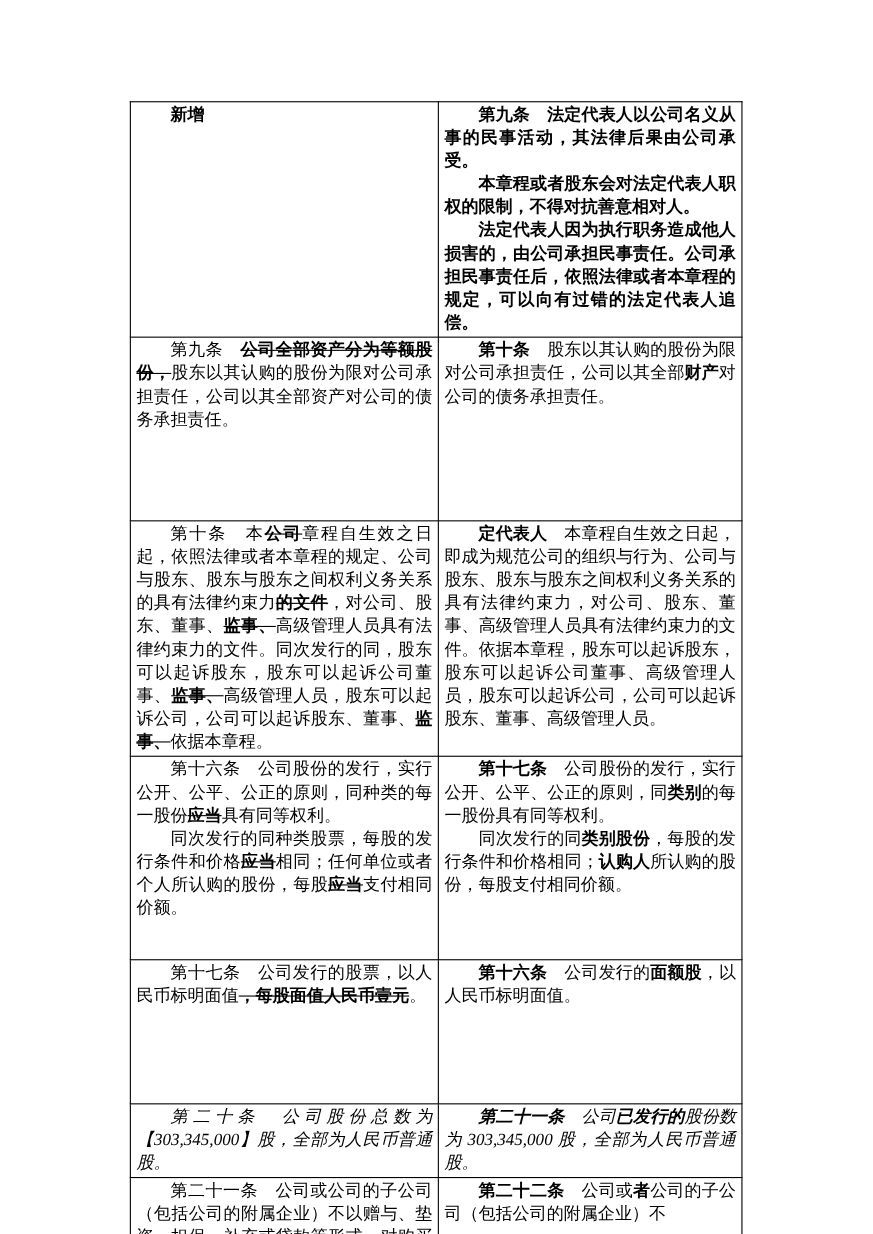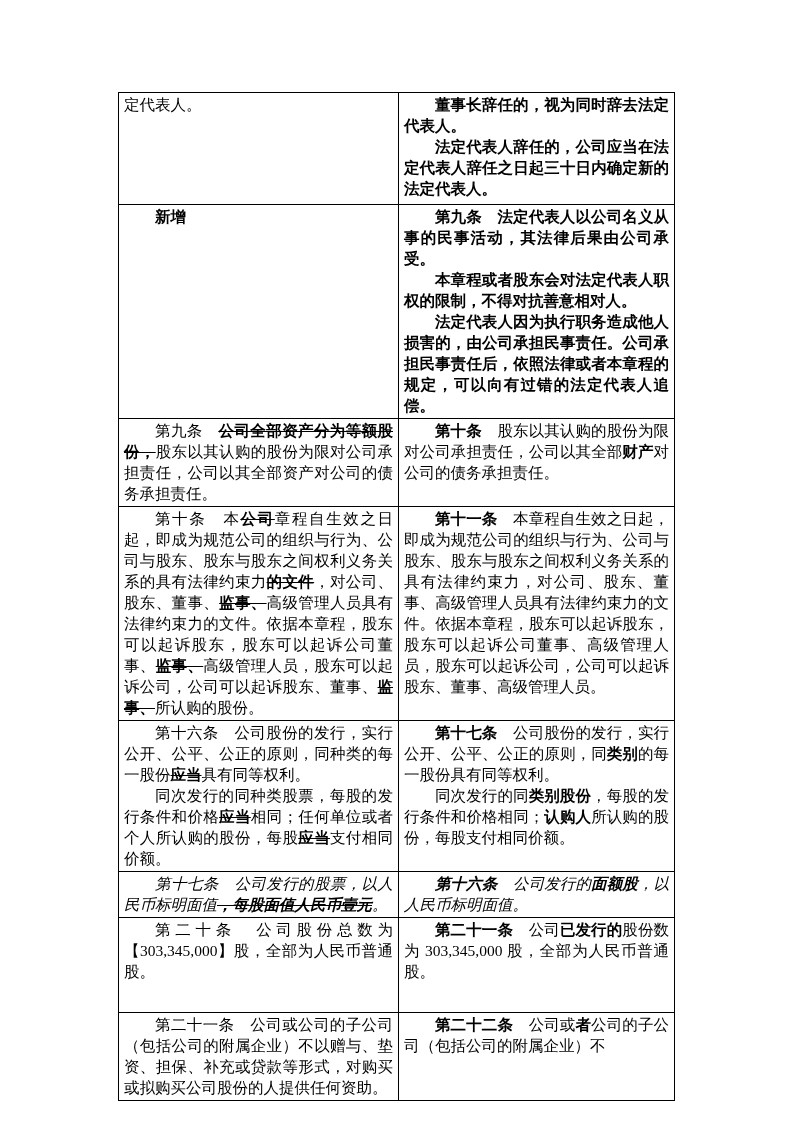--- a/index.html
+++ b/index.html
@@ -50,51 +50,42 @@
   tr:nth-child(8) td { height: 44px; }
   tr:nth-child(9) td { height: 72px; }
 </style>
 </head>
 <body>
 
 <table class="cmp">
   <tbody>
       <tr>
         <td class="old">
-          <p><span>定代表人。</span></p>
-        </td>
-        <td class="new">
-          <p class="indent"><span class="b">董事长辞任的，视为同时辞去法定代表人。</span></p>
-          <p class="indent"><span class="b">法定代表人辞任的，公司应当在法定代表人辞任之日起三十日内确定新的法定代表人。</span></p>
-        </td>
-      </tr>
-      <tr>
-        <td class="old">
           <p class="indent"><span class="b">新增</span></p>
         </td>
         <td class="new">
           <p class="indent"><span class="b">第九条　法定代表人以公司名义从事的民事活动，其法律后果由公司承受。</span></p>
           <p class="indent"><span class="b">本章程或者股东会对法定代表人职权的限制，不得对抗善意相对人。</span></p>
           <p class="indent"><span class="b">法定代表人因为执行职务造成他人损害的，由公司承担民事责任。公司承担民事责任后，依照法律或者本章程的规定，可以向有过错的法定代表人追偿。</span></p>
         </td>
       </tr>
       <tr>
         <td class="old">
           <p class="indent"><span>第九条　</span><span class="b s">公司全部资产分为等额股份，</span><span>股东以其认购的股份为限对公司承担责任，公司以其全部资产对公司的债务承担责任。</span></p>
         </td>
         <td class="new">
           <p class="indent"><span class="b">第十条　</span><span>股东以其认购的股份为限对公司承担责任，公司以其全部</span><span class="b">财产</span><span>对公司的债务承担责任。</span></p>
         </td>
       </tr>
       <tr>
         <td class="old">
-          <p class="indent"><span>第十条　本</span><span class="b s">公司</span><span>章程自生效之日起，即成为规范公司的组织与行为、公司与股东、股东与股东之间权利义务关系的具有法律约束力</span><span class="b s">的文件</span><span>，对公司、股东、董事、</span><span class="b s">监事、</span><span>高级管理人员具有法律约束力的文件。依据本章程，股东可以起诉股东，股东可以起诉公司董事、</span><span class="b s">监事、</span><span>高级管理人员，股东可以起诉公司，公司可以起诉股东、董事、</span><span class="b s">监事、</span><span>所认购的股份。</span></p>
+          <p class="indent"><span>第十条　本</span><span class="b s">公司</span><span>章程自生效之日起，依照法律或者本章程的规定、公司与股东、股东与股东之间权利义务关系的具有法律约束力</span><span class="b s">的文件</span><span>，对公司、股东、董事、</span><span class="b s">监事、</span><span>高级管理人员具有法律约束力的文件。同次发行的同，股东可以起诉股东，股东可以起诉公司董事、</span><span class="b s">监事、</span><span>高级管理人员，股东可以起诉公司，公司可以起诉股东、董事、</span><span class="b s">监事、</span><span>依据本章程。</span></p>
         </td>
         <td class="new">
-          <p class="indent"><span class="b">第十一条　</span><span>本章程自生效之日起，即成为规范公司的组织与行为、公司与股东、股东与股东之间权利义务关系的具有法律约束力，对公司、股东、董事、高级管理人员具有法律约束力的文件。依据本章程，股东可以起诉股东，股东可以起诉公司董事、高级管理人员，股东可以起诉公司，公司可以起诉股东、董事、高级管理人员。</span></p>
+          <p class="indent"><span class="b">定代表人　</span><span>本章程自生效之日起，即成为规范公司的组织与行为、公司与股东、股东与股东之间权利义务关系的具有法律约束力，对公司、股东、董事、高级管理人员具有法律约束力的文件。依据本章程，股东可以起诉股东，股东可以起诉公司董事、高级管理人员，股东可以起诉公司，公司可以起诉股东、董事、高级管理人员。</span></p>
         </td>
       </tr>
       <tr>
         <td class="old">
           <p class="indent"><span>第十六条　公司股份的发行，实行公开、公平、公正的原则，同种类的每一股份</span><span class="b s">应当</span><span>具有同等权利。</span></p>
           <p class="indent"><span>同次发行的同种类股票，每股的发行条件和价格</span><span class="b s">应当</span><span>相同；任何单位或者个人所认购的股份，每股</span><span class="b s">应当</span><span>支付相同价额。</span></p>
         </td>
         <td class="new">
           <p class="indent"><span class="b">第十七条　</span><span>公司股份的发行，实行公开、公平、公正的原则，同</span><span class="b">类别</span><span>的每一股份具有同等权利。</span></p>
           <p class="indent"><span>同次发行的同</span><span class="b">类别股份</span><span>，每股的发行条件和价格相同；</span><span class="b">认购人</span><span>所认购的股份，每股支付相同价额。</span></p>

